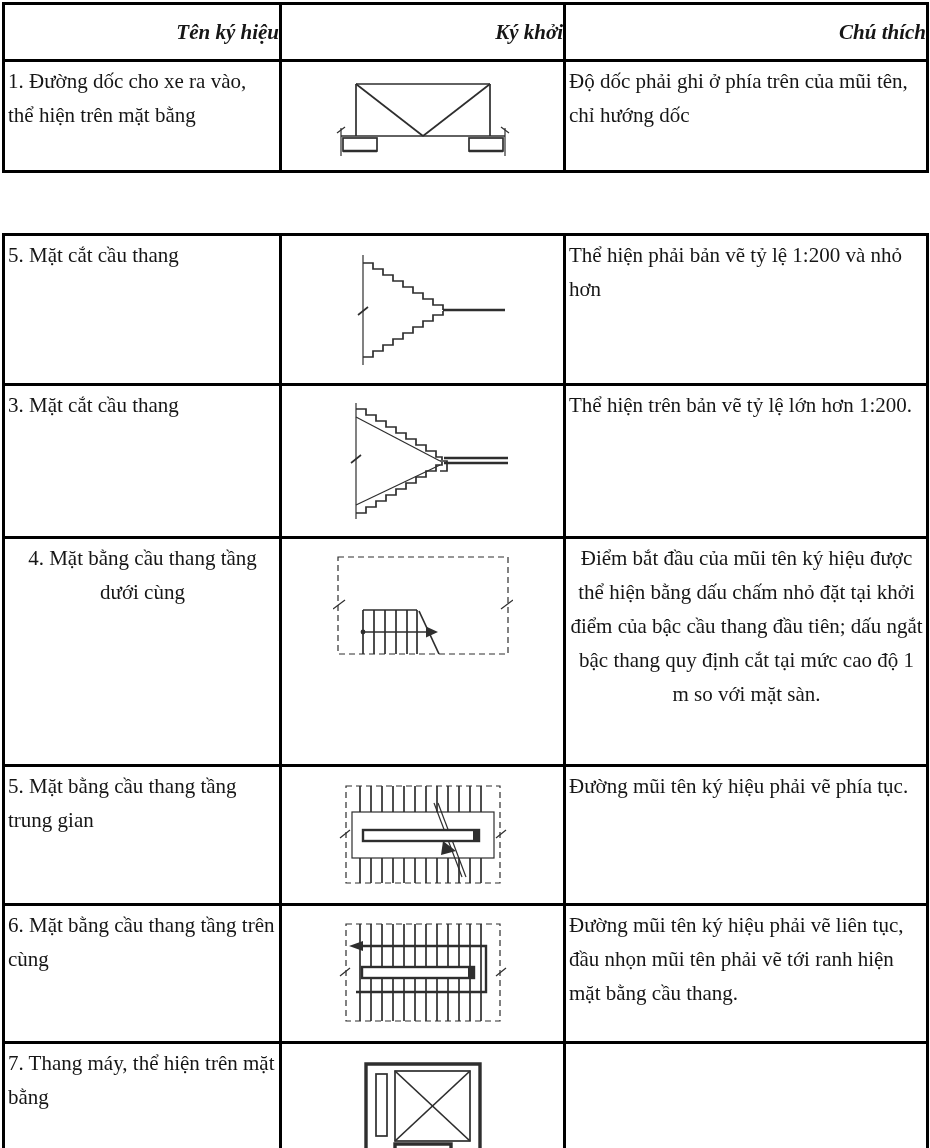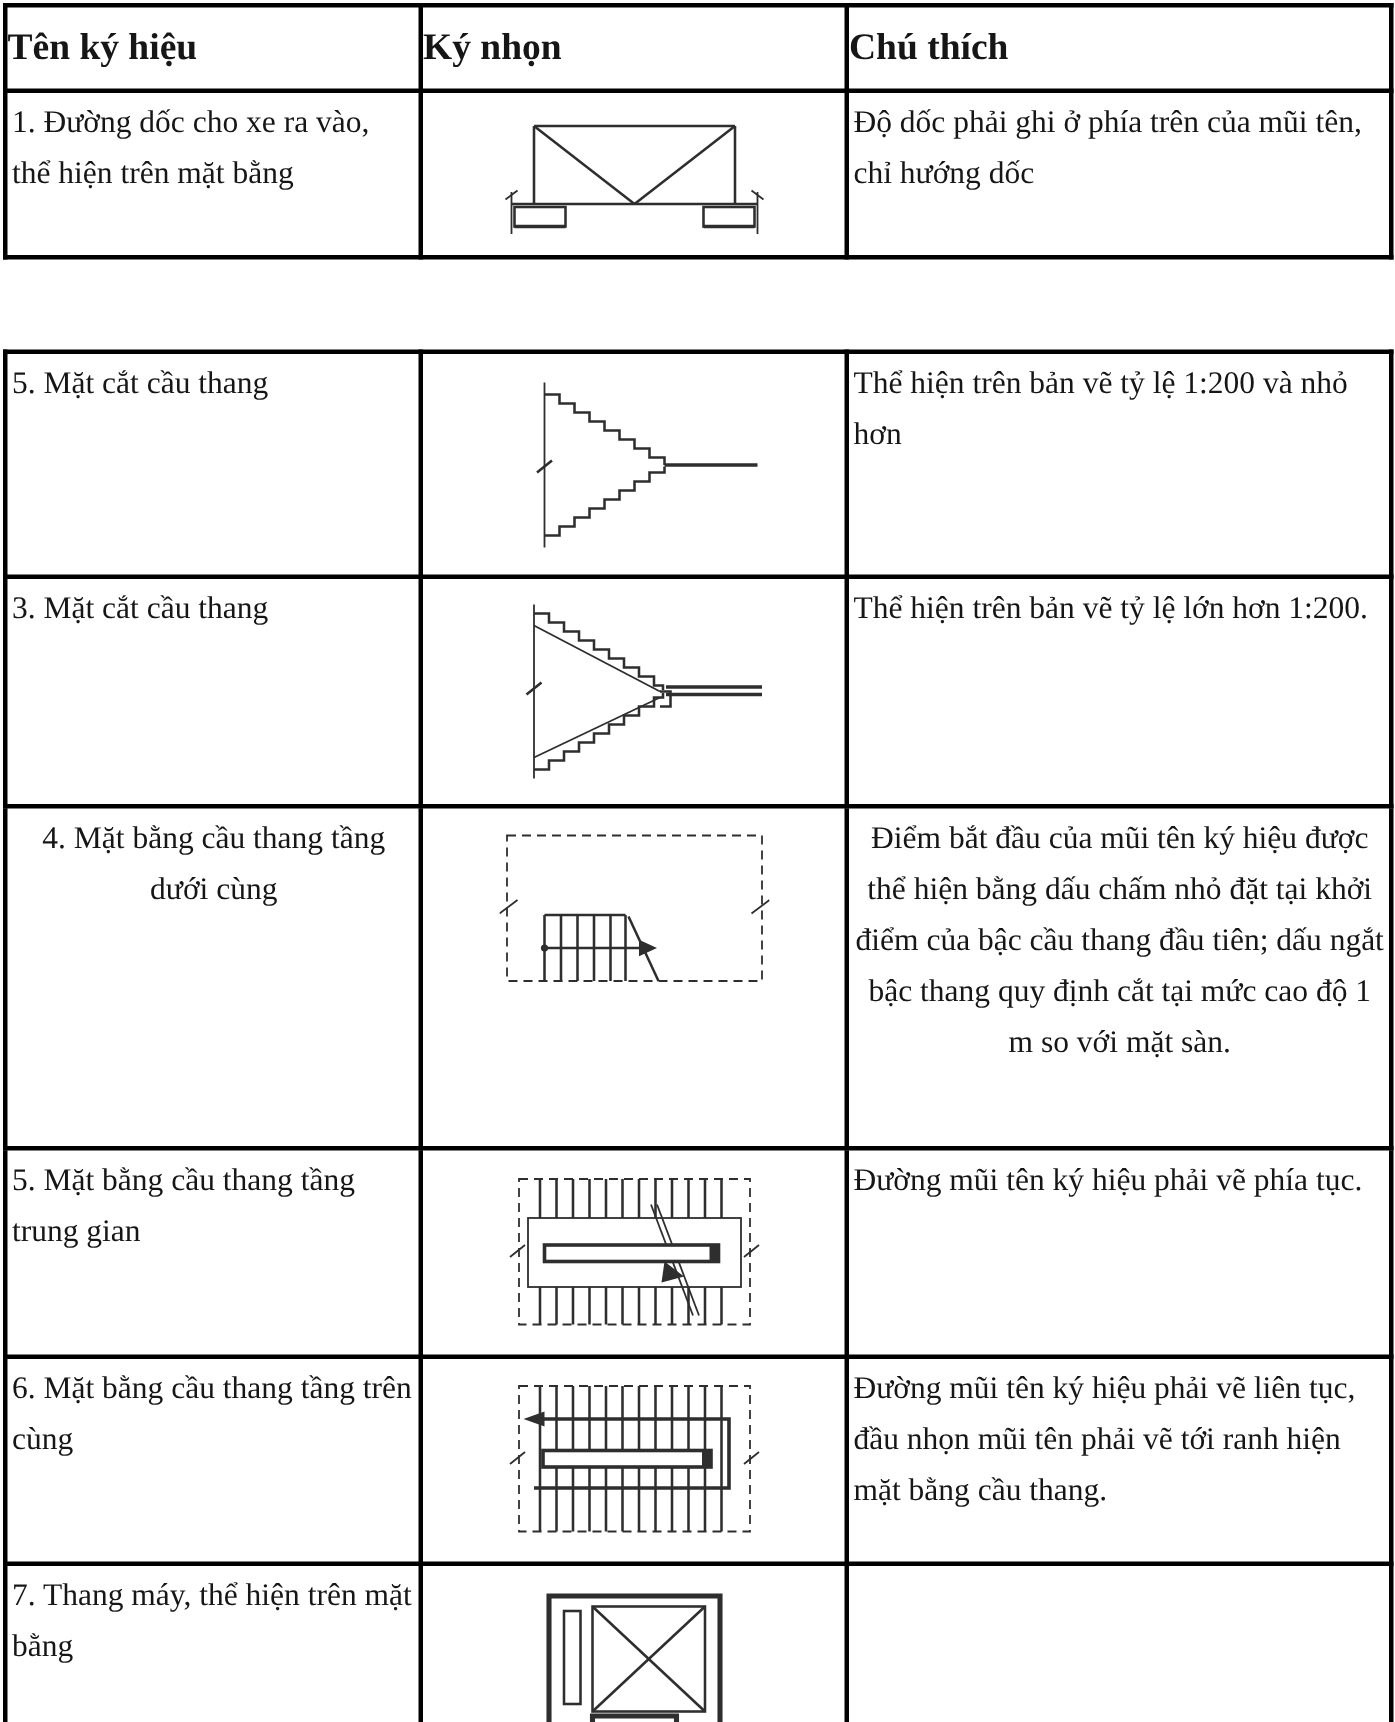--- a/index.html
+++ b/index.html
@@ -23,24 +23,25 @@
     border:3px solid #000000;
     vertical-align:top;
     overflow:hidden;
     padding:0;
   }
   col.c1{width:277px;}
   col.c2{width:284px;}
   col.c3{width:363px;}
   th{
     height:54px;
-    font-size:25px;
+    font-size:21px;
     font-weight:bold;
-    text-align:left;
+    text-align:right;
     vertical-align:middle;
+    font-style:italic;
   }
   td.txt{
     font-size:21px;
     line-height:34px;
     padding:2px 2px 2px 3px;
   }
   td.sym{
     text-align:center;
     vertical-align:middle;
   }
@@ -69,21 +70,21 @@
 
   <table class="t1">
     <colgroup>
         <col class="c1">
         <col class="c2">
         <col class="c3">
       </colgroup>
     <tbody>
         <tr>
       <th>Tên ký hiệu</th>
-      <th>Ký nhọn</th>
+      <th>Ký khởi</th>
       <th>Chú thích</th>
     </tr>
     <tr class="hr1">
       <td class="txt">1. Đường dốc cho xe ra vào, thể hiện trên mặt bằng</td>
       <td class="sym">
         <svg width="200" height="80" viewBox="0 0 200 80">
           <line class="ln" x1="33" y1="8" x2="167" y2="8"></line>
           <line class="ln" x1="33" y1="8" x2="33" y2="60"></line>
           <line class="ln" x1="167" y1="8" x2="167" y2="60"></line>
           <line class="ln" x1="33" y1="8" x2="100" y2="60"></line>
@@ -116,21 +117,21 @@
       <td class="txt">5. Mặt cắt cầu thang</td>
       <td class="sym">
         <svg width="180" height="122" viewBox="0 0 180 122">
           <line class="lnthin" x1="30" y1="6" x2="30" y2="116"></line>
           <line class="ln" x1="25" y1="66" x2="35" y2="58"></line>
           <polyline class="ln" points="30,14 40,14 40,20 50,20 50,26 60,26 60,32 70,32 70,38 80,38 80,44 90,44 90,50 100,50 100,56 110,56 110,61"></polyline>
           <polyline class="ln" points="30,108 40,108 40,102 50,102 50,96 60,96 60,90 70,90 70,84 80,84 80,78 90,78 90,72 100,72 100,66 110,66 110,62"></polyline>
           <line class="ln2" x1="110" y1="61" x2="172" y2="61"></line>
         </svg>
       </td>
-      <td class="txt">Thể hiện trên bản vẽ tỷ lệ 1:200 và nhỏ hơn</td>
+      <td class="txt">Thể hiện phải bản vẽ tỷ lệ 1:200 và nhỏ hơn</td>
     </tr>
 
     <tr class="hr3">
       <td class="txt">3. Mặt cắt cầu thang</td>
       <td class="sym">
         <svg width="190" height="125" viewBox="0 0 190 125">
           <line class="lnthin" x1="28" y1="4" x2="28" y2="120"></line>
           <line class="ln" x1="23" y1="64" x2="33" y2="56"></line>
           <line class="lnthin" x1="28" y1="18" x2="112" y2="62"></line>
           <polyline class="ln" points="28,10 38,10 38,16 48,16 48,22 58,22 58,28 68,28 68,34 78,34 78,40 88,40 88,46 98,46 98,52 108,52 108,58 114,58 114,61"></polyline>

